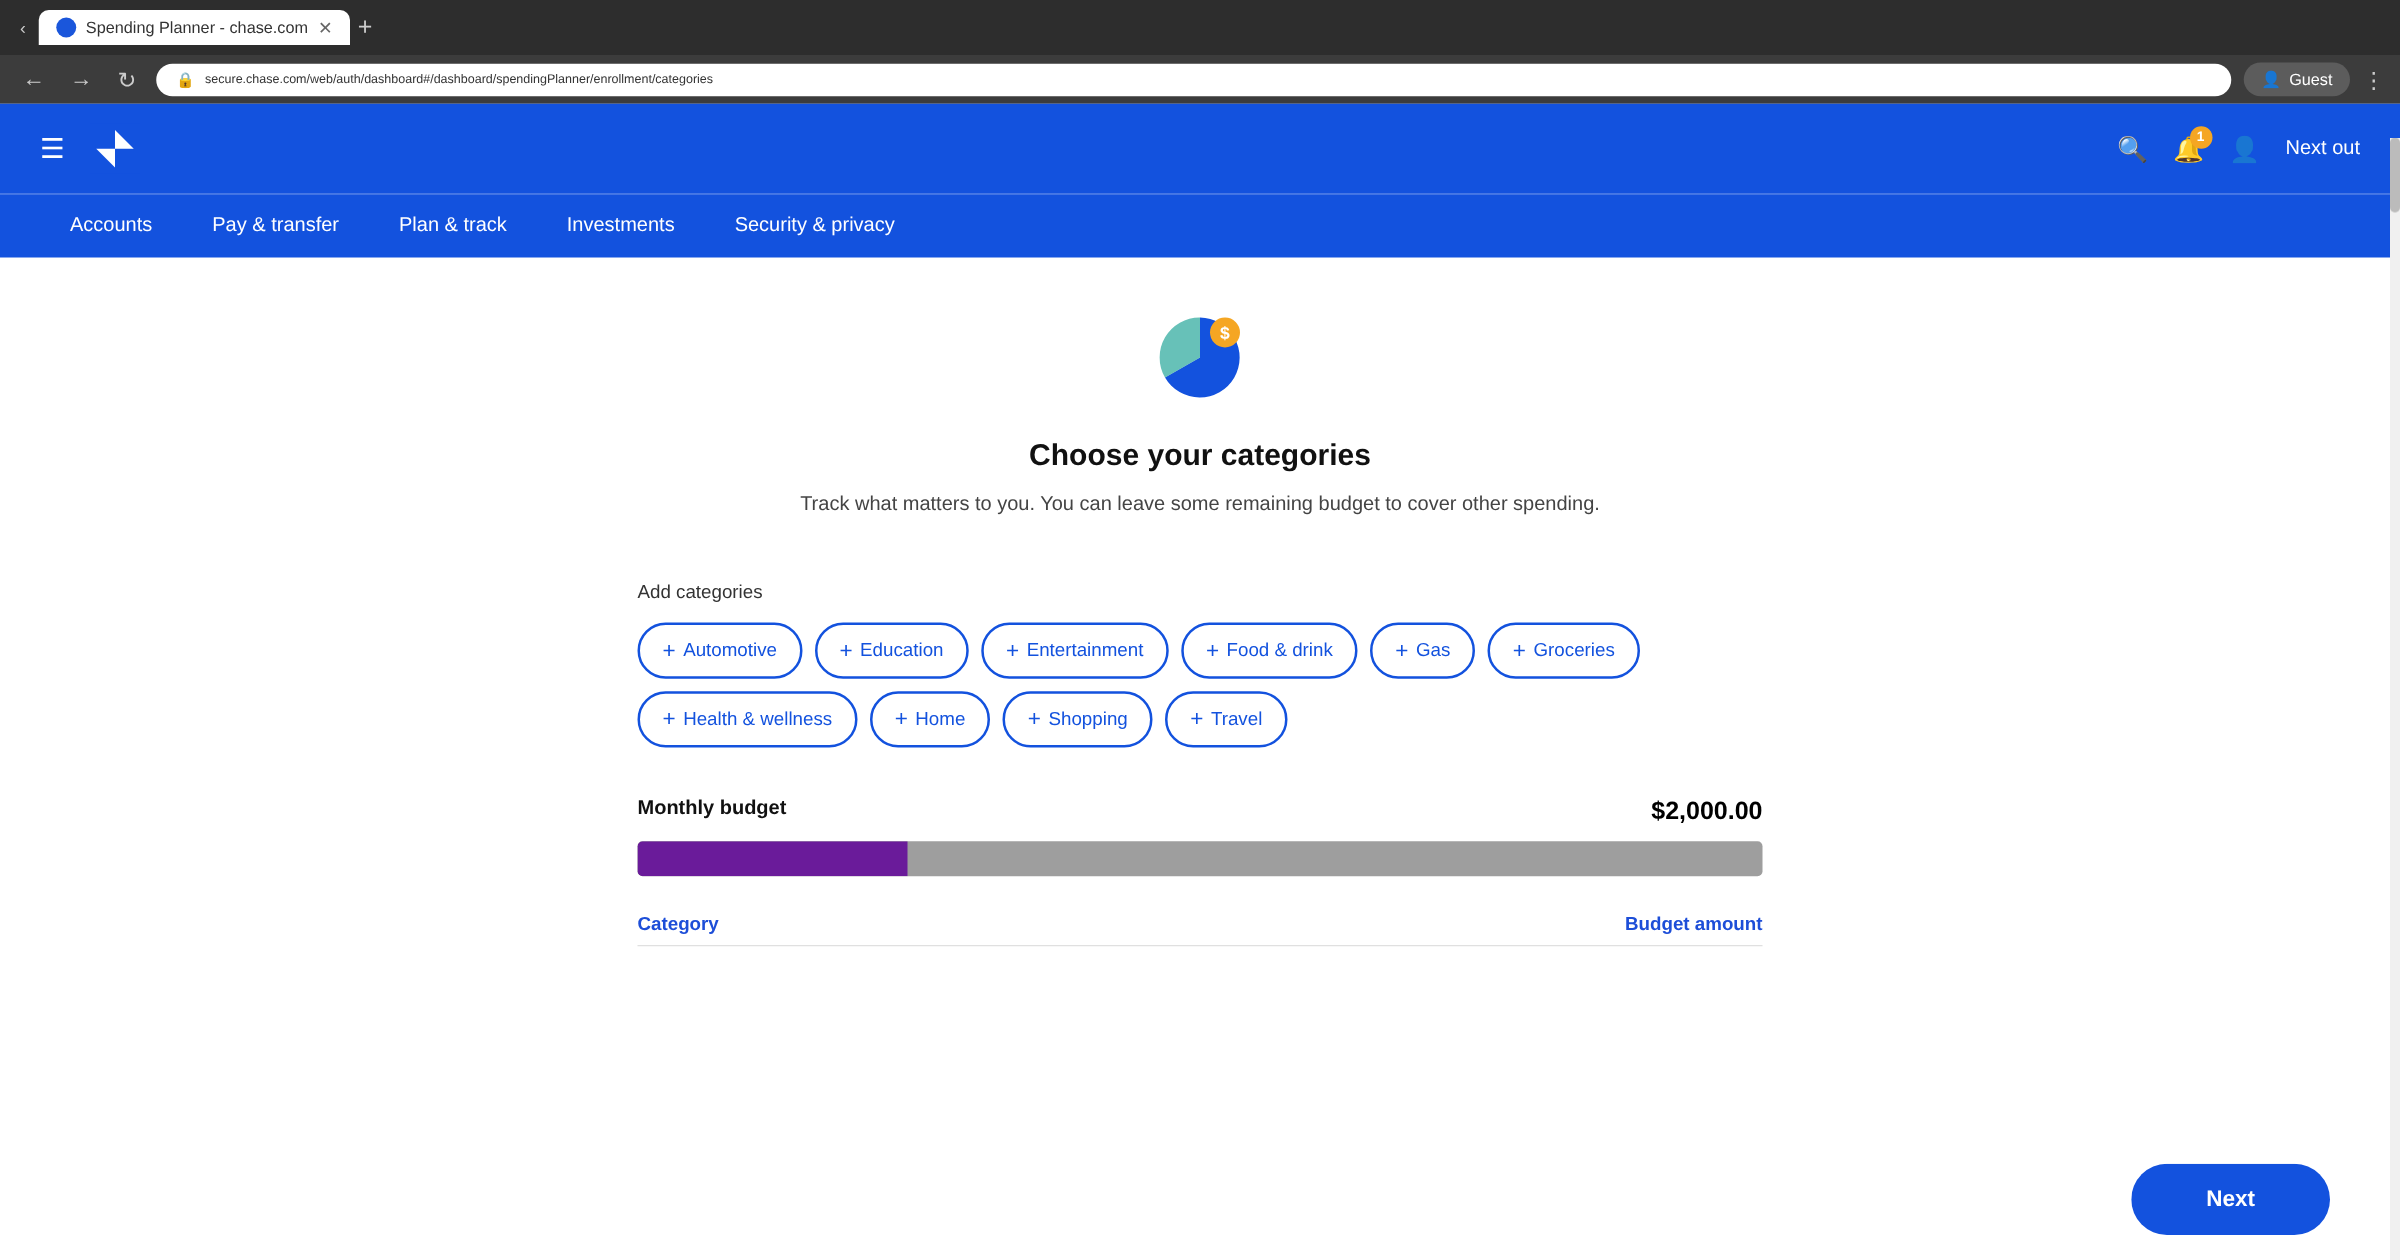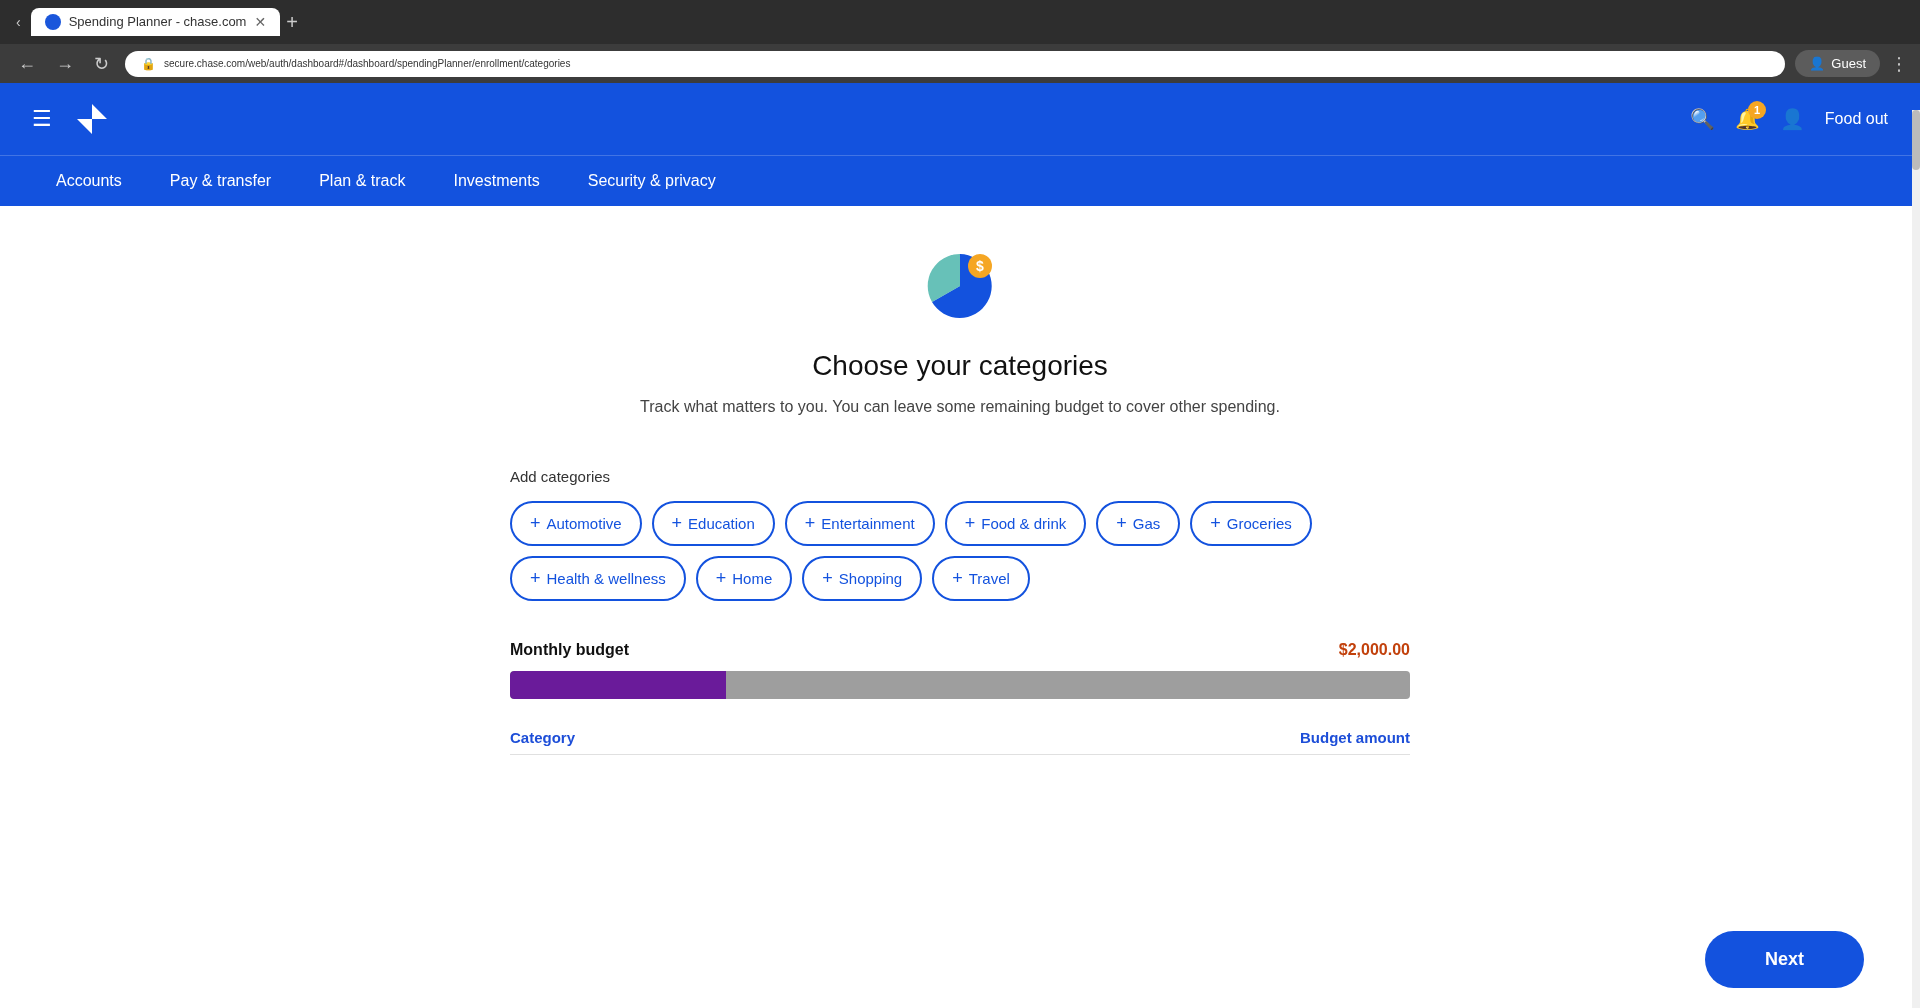--- a/index.html
+++ b/index.html
@@ -205,22 +205,22 @@
       position: relative;
     }
 
     
     .page-icon {
       margin-bottom: 20px;
     }
     .pie-chart-svg { width: 80px; height: 80px; }
 
     .page-title {
-      font-size: 28px;
-      font-weight: 400;
+      font-size: 24px;
+      font-weight: 700;
       color: #111;
       margin-bottom: 16px;
       text-align: center;
     }
     .page-subtitle {
       font-size: 16px;
       color: #444;
       margin-bottom: 36px;
       text-align: center;
     }
@@ -272,23 +272,23 @@
       display: flex;
       justify-content: space-between;
       margin-bottom: 12px;
     }
     .budget-label {
       font-size: 16px;
       font-weight: 700;
       color: #111;
     }
     .budget-amount {
-      font-size: 16px;
+      font-size: 20px;
       font-weight: 600;
-      color: #c2410c;
+      color: #000000;
     }
     .budget-bar-container {
       width: 100%;
       height: 28px;
       background: #9e9e9e;
       border-radius: 4px;
       overflow: hidden;
       margin-bottom: 30px;
     }
     .budget-bar-fill {
@@ -389,21 +389,21 @@
     <button class="header-icon-btn">
       <span>🔍</span>
     </button>
     <button class="header-icon-btn">
       <span>🔔</span>
       <span class="notification-badge">1</span>
     </button>
     <button class="header-icon-btn">
       <span>👤</span>
     </button>
-    <button class="signout-btn">Food out</button>
+    <button class="signout-btn">Next out</button>
   </div>
 </div>
 
 <nav class="nav-bar">
   <a class="nav-item">Accounts</a>
   <a class="nav-item">Pay &amp; transfer</a>
   <a class="nav-item">Plan &amp; track</a>
   <a class="nav-item">Investments</a>
   <a class="nav-item">Security &amp; privacy</a>
 </nav>

